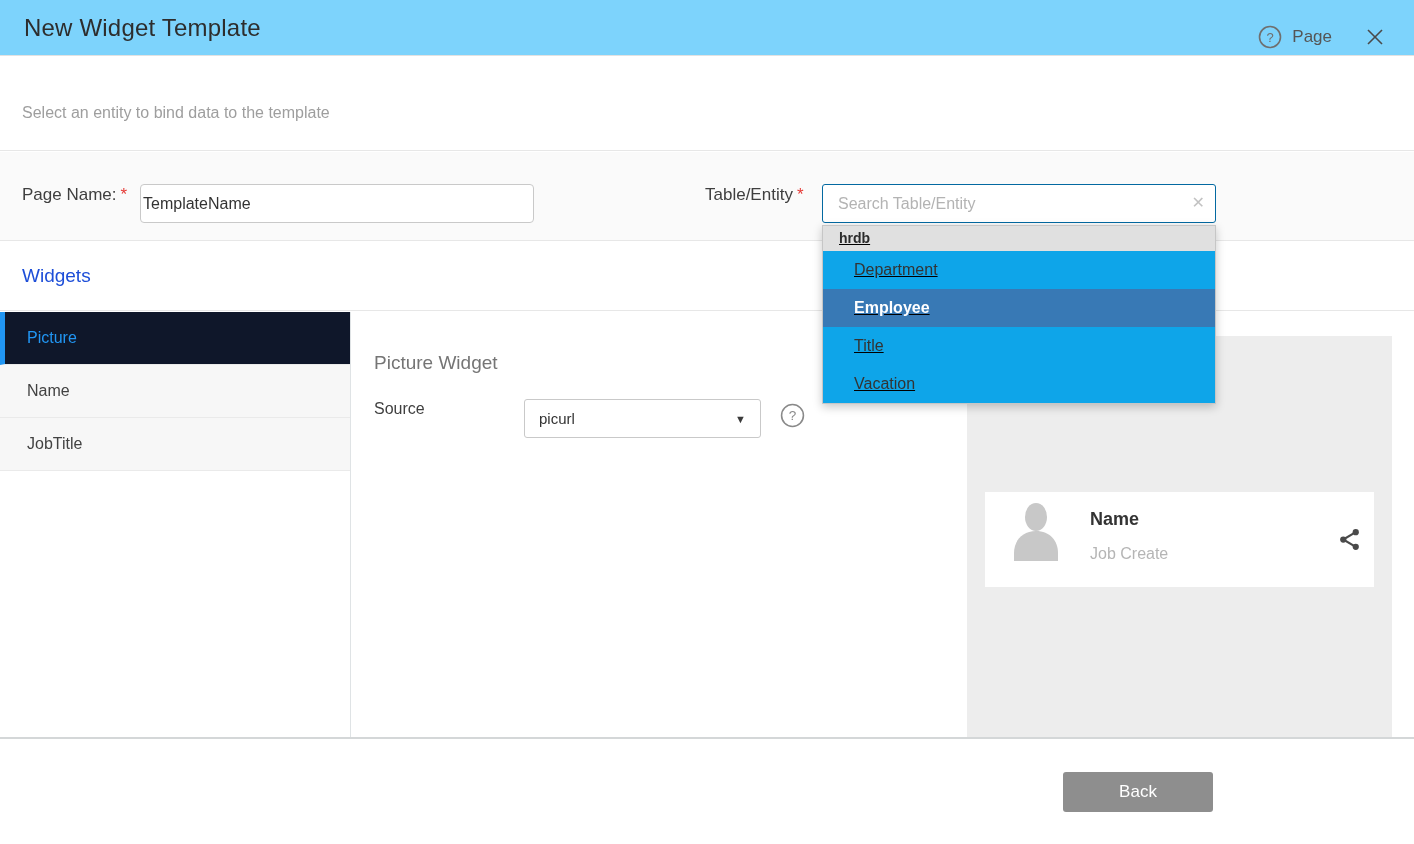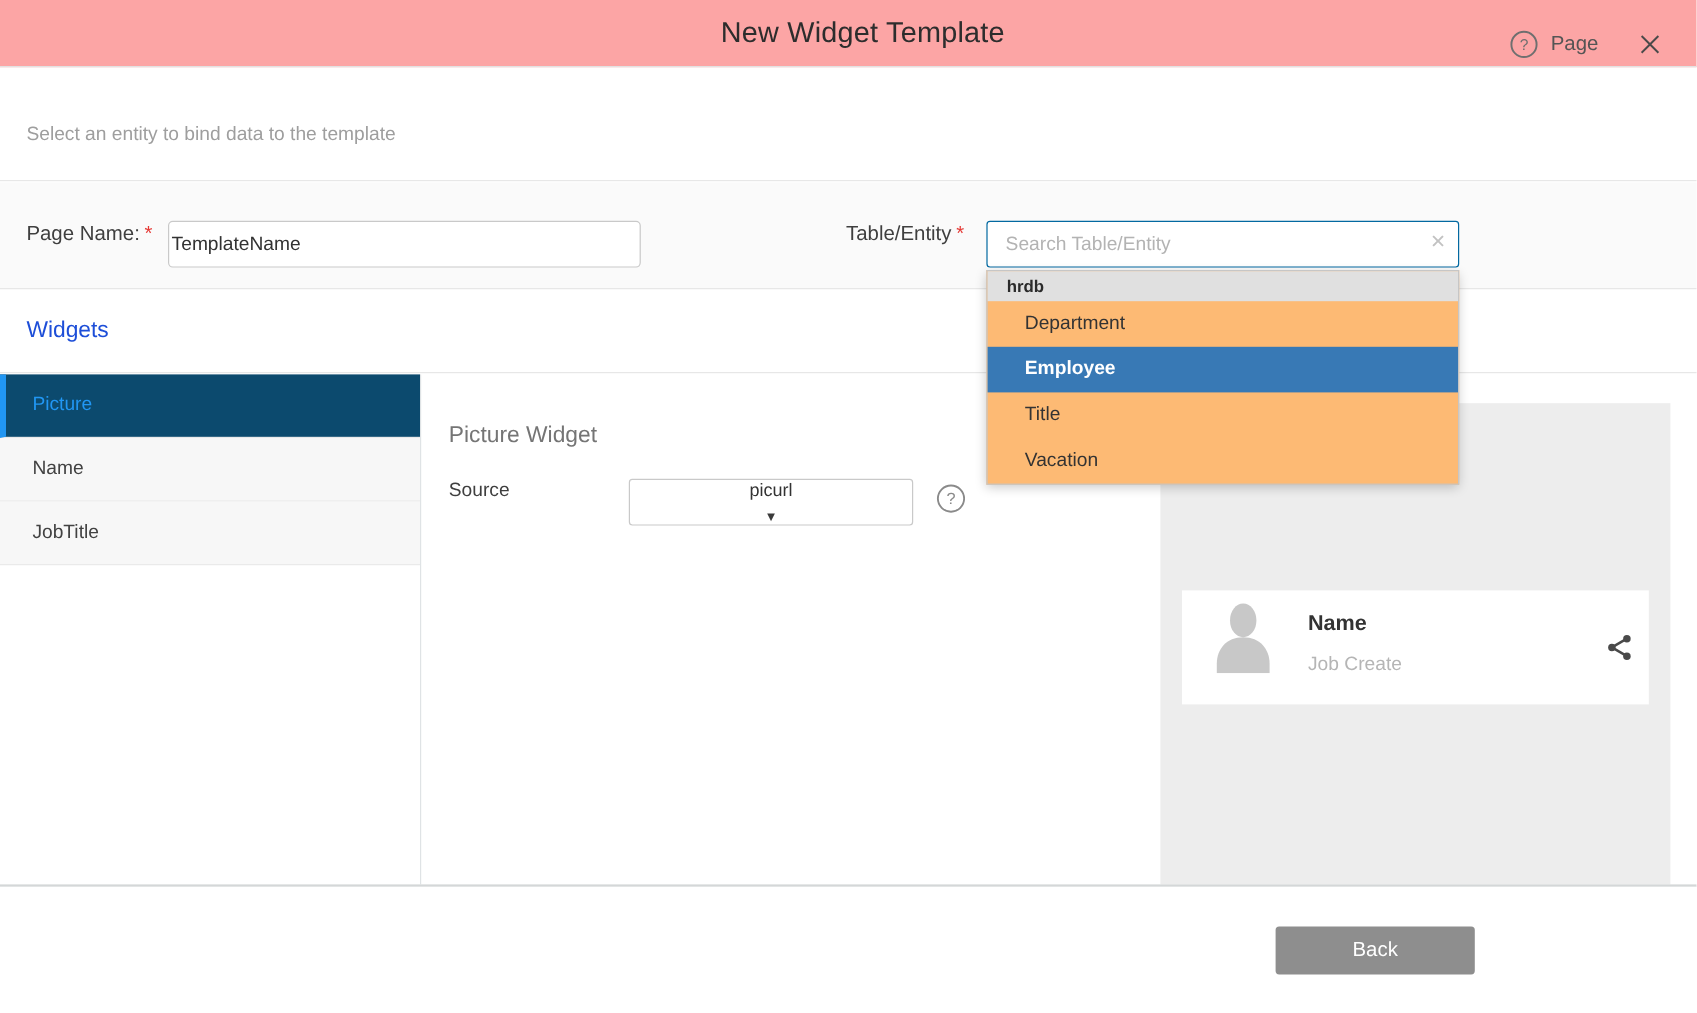--- a/index.html
+++ b/index.html
@@ -2,22 +2,22 @@
 <html><head>
 <meta charset="utf-8">
 <style>
   * { margin:0; padding:0; box-sizing:border-box; }
   html,body { background:#fff; }
   body { font-family:"Liberation Sans", sans-serif; }
   .app { position:relative; width:1414px; height:844px; background:#fff; overflow:hidden; }
 
   
   .header { position:absolute; left:0; top:0; width:1414px; height:56px;
-            background:#fca5a5; border-bottom:1px solid #e2e2e2;
-            display:flex; align-items:center;justify-content:center; }
+            background:#7dd3fc; border-bottom:1px solid #e2e2e2;
+            display:flex; align-items:center; }
   .header-title { margin-left:24px; font-size:24px; color:#2d2d2d; letter-spacing:.2px; }
   .header-right { position:absolute; right:28px; top:0; height:74px; display:flex; align-items:center; gap:14px; }
   .help-btn { display:flex; align-items:center; gap:10px; cursor:pointer; }
   .help-circle { width:24px; height:24px; }
   .help-label { font-size:17px; color:#555; }
   .close-btn { margin-left:18px; width:22px; height:22px; cursor:pointer; }
 
   
   .subtitle-row { position:absolute; left:0; top:75px; width:1414px; height:76px;
                   background:#fff; border-bottom:1px solid #e7e7e7;
@@ -38,70 +38,70 @@
   .search-wrap { position:absolute; left:822px; top:32px; width:394px; height:39px; }
   .search-input { width:100%; height:100%; border:1px solid #0369a1; border-radius:3px;
                   background:#fff; padding:0 34px 0 15px; font-size:16px; color:#333;
                   font-family:"Liberation Sans", sans-serif; outline:none; }
   .search-input::placeholder { color:#b3b3b3; }
   .search-clear { position:absolute; right:11px; top:9px; font-size:16px; color:#c2c2c2;
                   cursor:pointer; line-height:20px; }
 
   
   .dropdown { position:absolute; left:822px; top:225px; width:394px; z-index:20;
-              background:#fdba74; border:1px solid #c6c6c6;
-              box-shadow:0 3px 9px rgba(0,0,0,.22); }
+              background:#0ea5e9; border:1px solid #c6c6c6;
+              box-shadow:0 3px 9px rgba(0,0,0,.22);text-decoration:underline; }
   .dd-group { height:25px; line-height:25px; background:#e0e0e0; padding-left:16px;
               font-size:14px; font-weight:600; color:#2b2b2b; }
   .dd-item { height:38px; line-height:38px; padding-left:31px; font-size:16px;
              color:#333; cursor:pointer; }
   .dd-item.selected { background:#3879b5; color:#fff; font-weight:600; }
 
   
   .widgets-header { position:absolute; left:0; top:242px; width:1414px; height:69px;
                     background:#fff; border-bottom:1px solid #e7e7e7;
                     display:flex; align-items:center; }
   .widgets-title { margin-left:22px; font-size:19px; color:#1d4ed8; }
 
   .body-area { position:absolute; left:0; top:312px; width:1414px; height:425px; background:#fff; }
 
   .sidebar { position:absolute; left:0; top:0; width:351px; height:425px;
              border-right:1px solid #dfe3e5; background:#fff; }
   .side-tab { height:53px; line-height:52px; padding-left:27px; font-size:16px;
               color:#424242; background:#f7f7f7; border-bottom:1px solid #eaeaea; cursor:pointer; }
-  .side-tab.active { background:#0c4a6e; color:#2196f3; border-left:5px solid #2196f3;
+  .side-tab.active { background:#0f172a; color:#2196f3; border-left:5px solid #2196f3;
                      padding-left:22px; }
 
   .main-panel { position:absolute; left:352px; top:0; width:615px; height:540px; background:#fff; }
   .panel-title { position:absolute; left:22px; top:40px; font-size:19px; color:#757575; }
   .source-label { position:absolute; left:22px; top:88px; font-size:16px; color:#3f3f3f; }
   .source-select { position:absolute; left:172px; top:87px; width:237px; height:39px;
                    border:1px solid #c9c9c9; border-radius:3px; background:#fff;
                    display:flex; align-items:center; justify-content:space-between;
-                   padding:0 14px; font-size:15px; color:#333; cursor:pointer;flex-direction:column; }
+                   padding:0 14px; font-size:15px; color:#333; cursor:pointer; }
   .select-arrow { font-size:11px; color:#3a3a3a; }
   .source-help { position:absolute; left:428px; top:91px; width:25px; height:25px; cursor:pointer; }
 
   
   .preview-panel { position:absolute; left:967px; top:24px; width:425px; height:401px;
                    background:#ededed; }
   .preview-card { position:absolute; left:18px; top:156px; width:389px; height:95px;
                   background:#fff; }
   .avatar { position:absolute; left:27px; top:9px; width:48px; height:60px; }
   .card-name { position:absolute; left:105px; top:17px; font-size:18px; font-weight:bold; color:#333; }
   .card-job { position:absolute; left:105px; top:53px; font-size:16px; color:#b5b5b5; }
   .share-icon { position:absolute; right:12px; top:34px; width:25px; height:27px; cursor:pointer; }
 
   .content-divider { position:absolute; left:0; top:737px; width:1414px; height:2px; background:#d4d7d8; }
 
   
   .footer { position:absolute; left:0; top:739px; width:1414px; height:105px; background:#fff; }
   .btn { position:absolute; top:33px; height:40px; border:none; border-radius:3px;
          font-size:17px; color:#fff; cursor:pointer; font-family:"Liberation Sans", sans-serif; }
-  .btn-back { left:1063px; width:166px; background:#8e8e8e; }
+  .btn-back { left:1063px; width:150px; background:#8e8e8e; }
   .btn-create { left:1234px; width:149px; background:#2196f3; }
 </style>
 </head>
 <body>
 
 <div class="app">
 
   <div class="header">
     <div class="header-title">New Widget Template</div>
     <div class="header-right">

